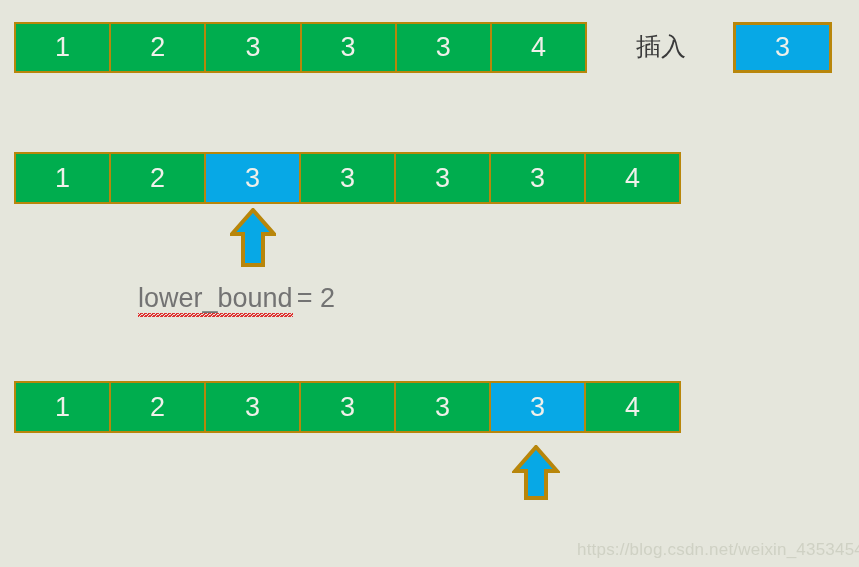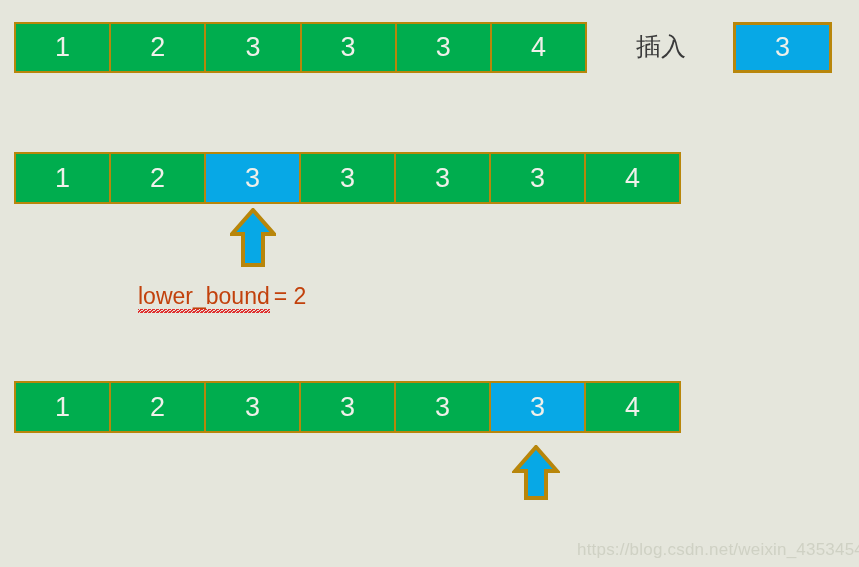--- a/index.html
+++ b/index.html
@@ -63,22 +63,22 @@
   }
 
   
   .arrow {
     position: absolute;
   }
 
   
   .bound-caption {
     position: absolute;
-    font-size: 23px;
-    color: #c2410c;
+    font-size: 27px;
+    color: #737373;
     white-space: nowrap;
     font-family: "Liberation Sans", sans-serif;
   }
   .bound-caption .name {
     position: relative;
     display: inline-block;
     border-bottom: 0;
   }
   
   .bound-caption .name::after {

